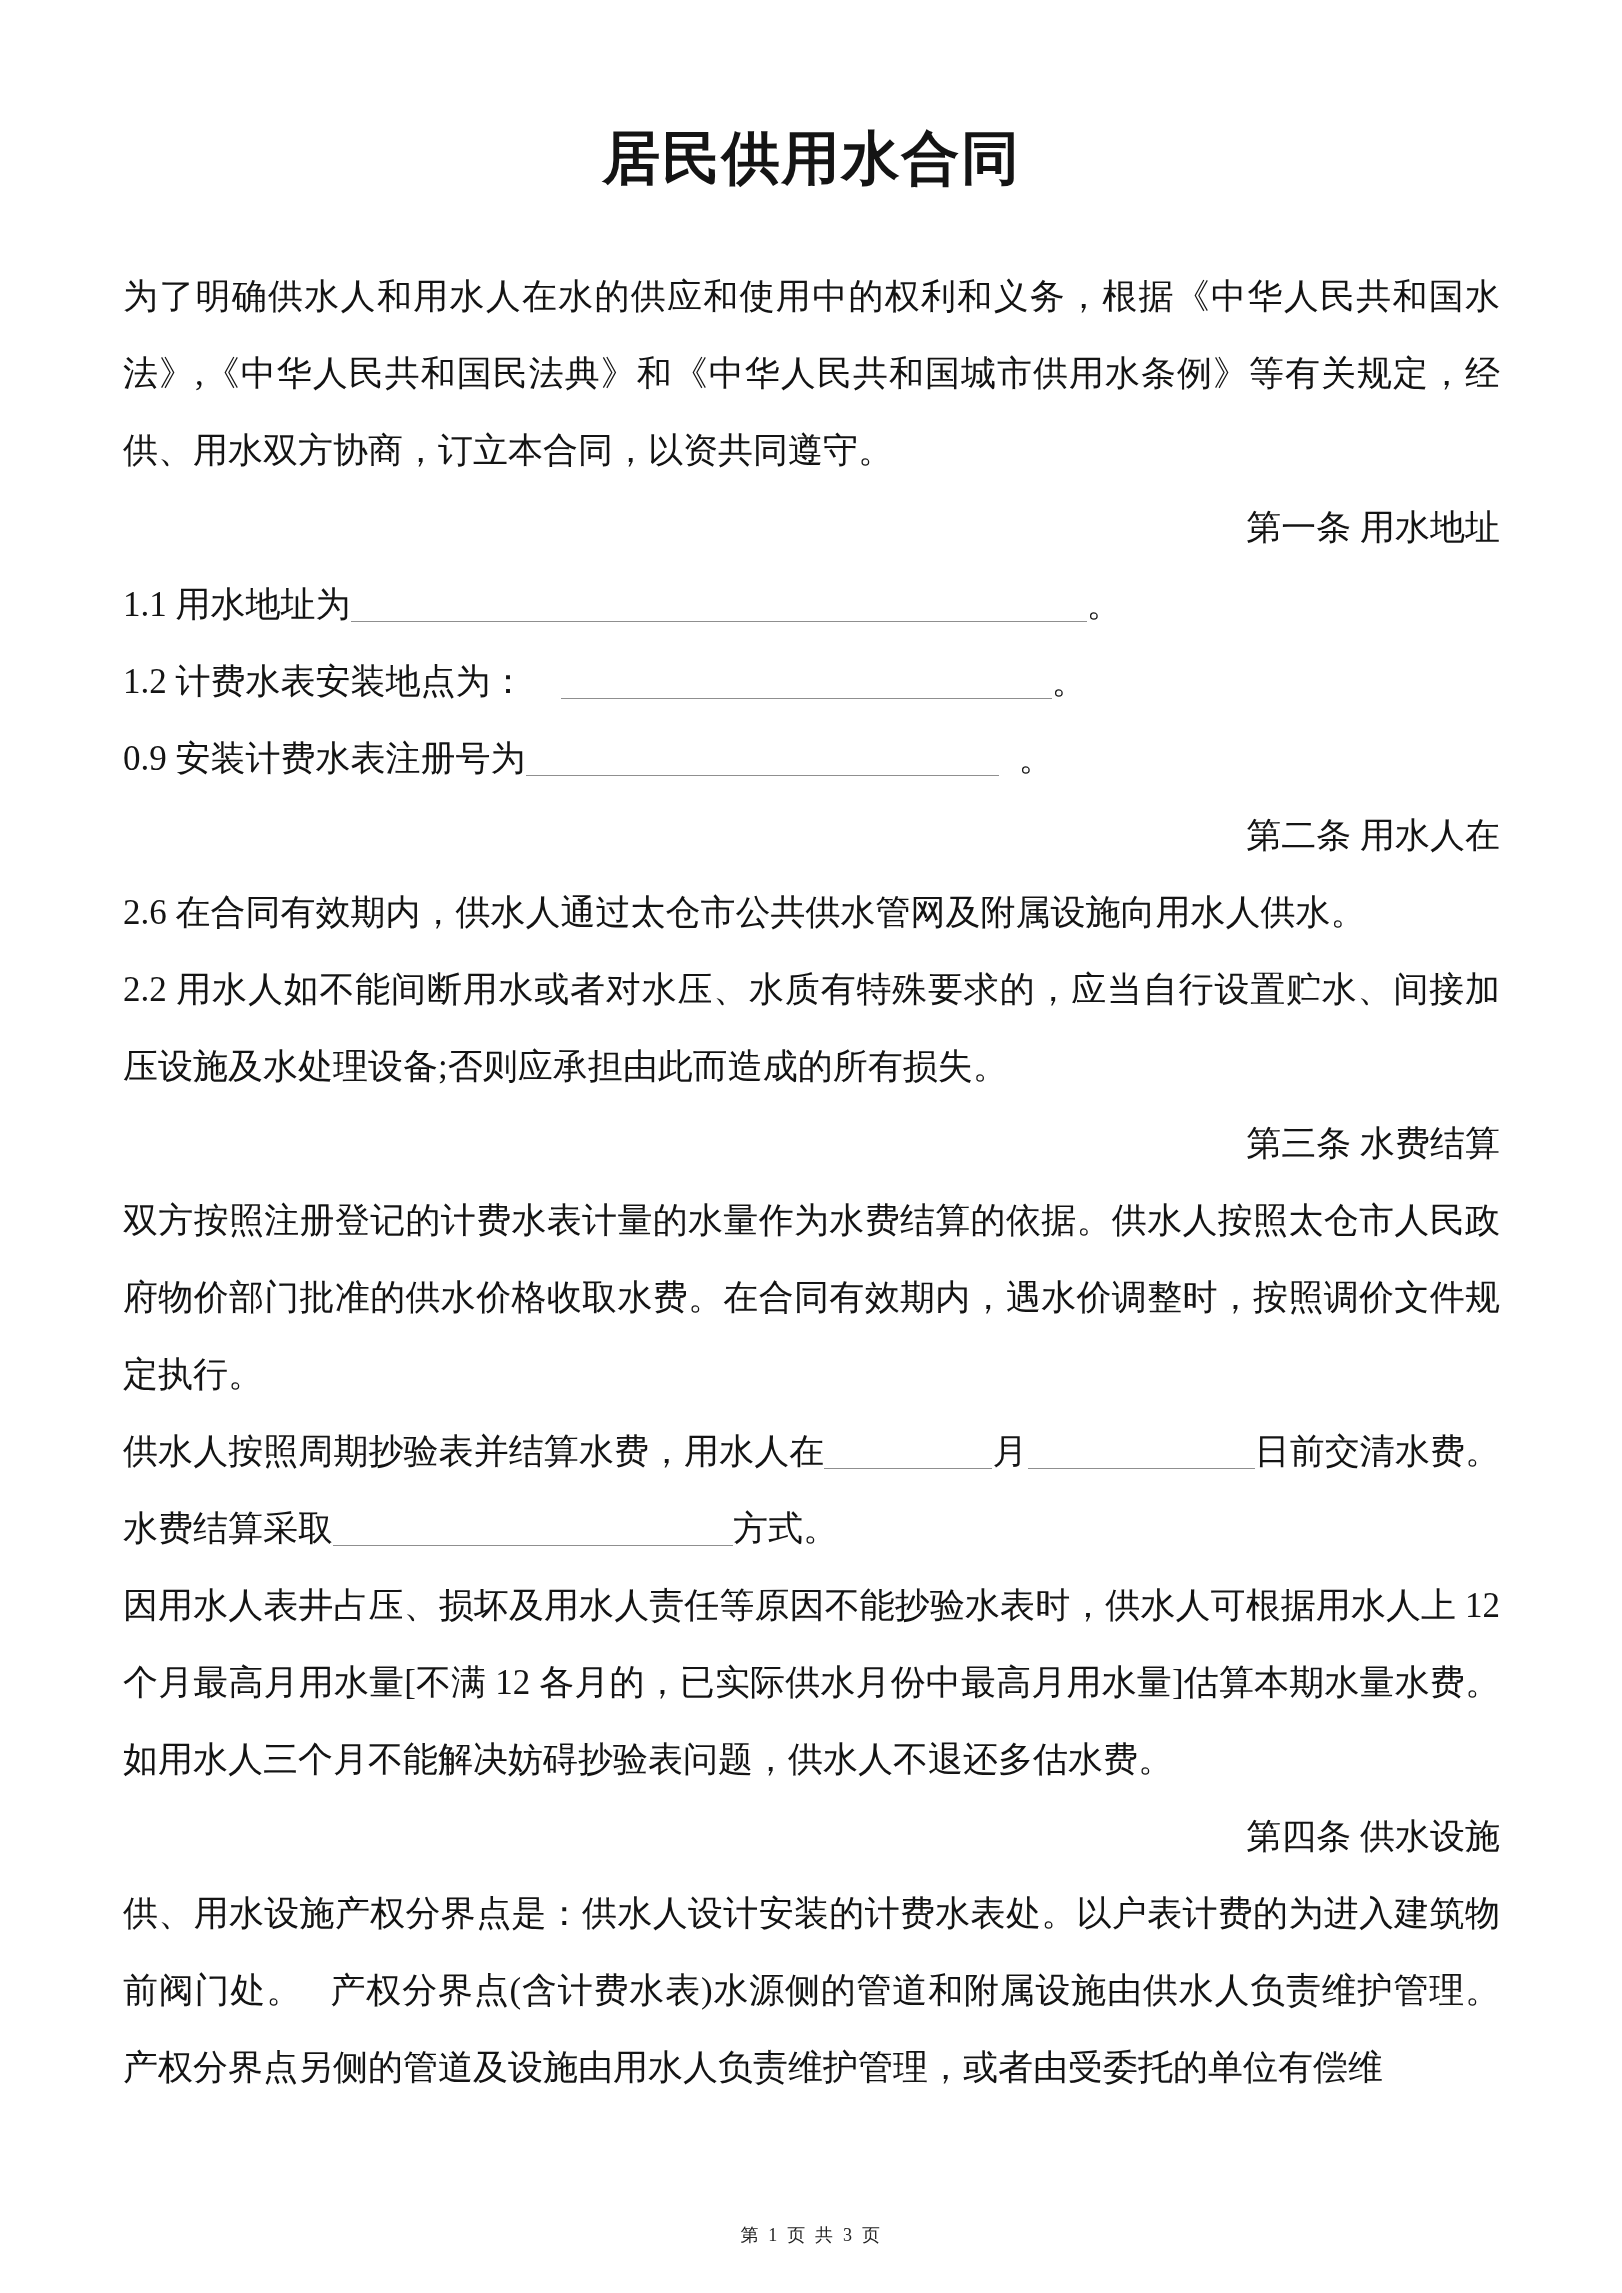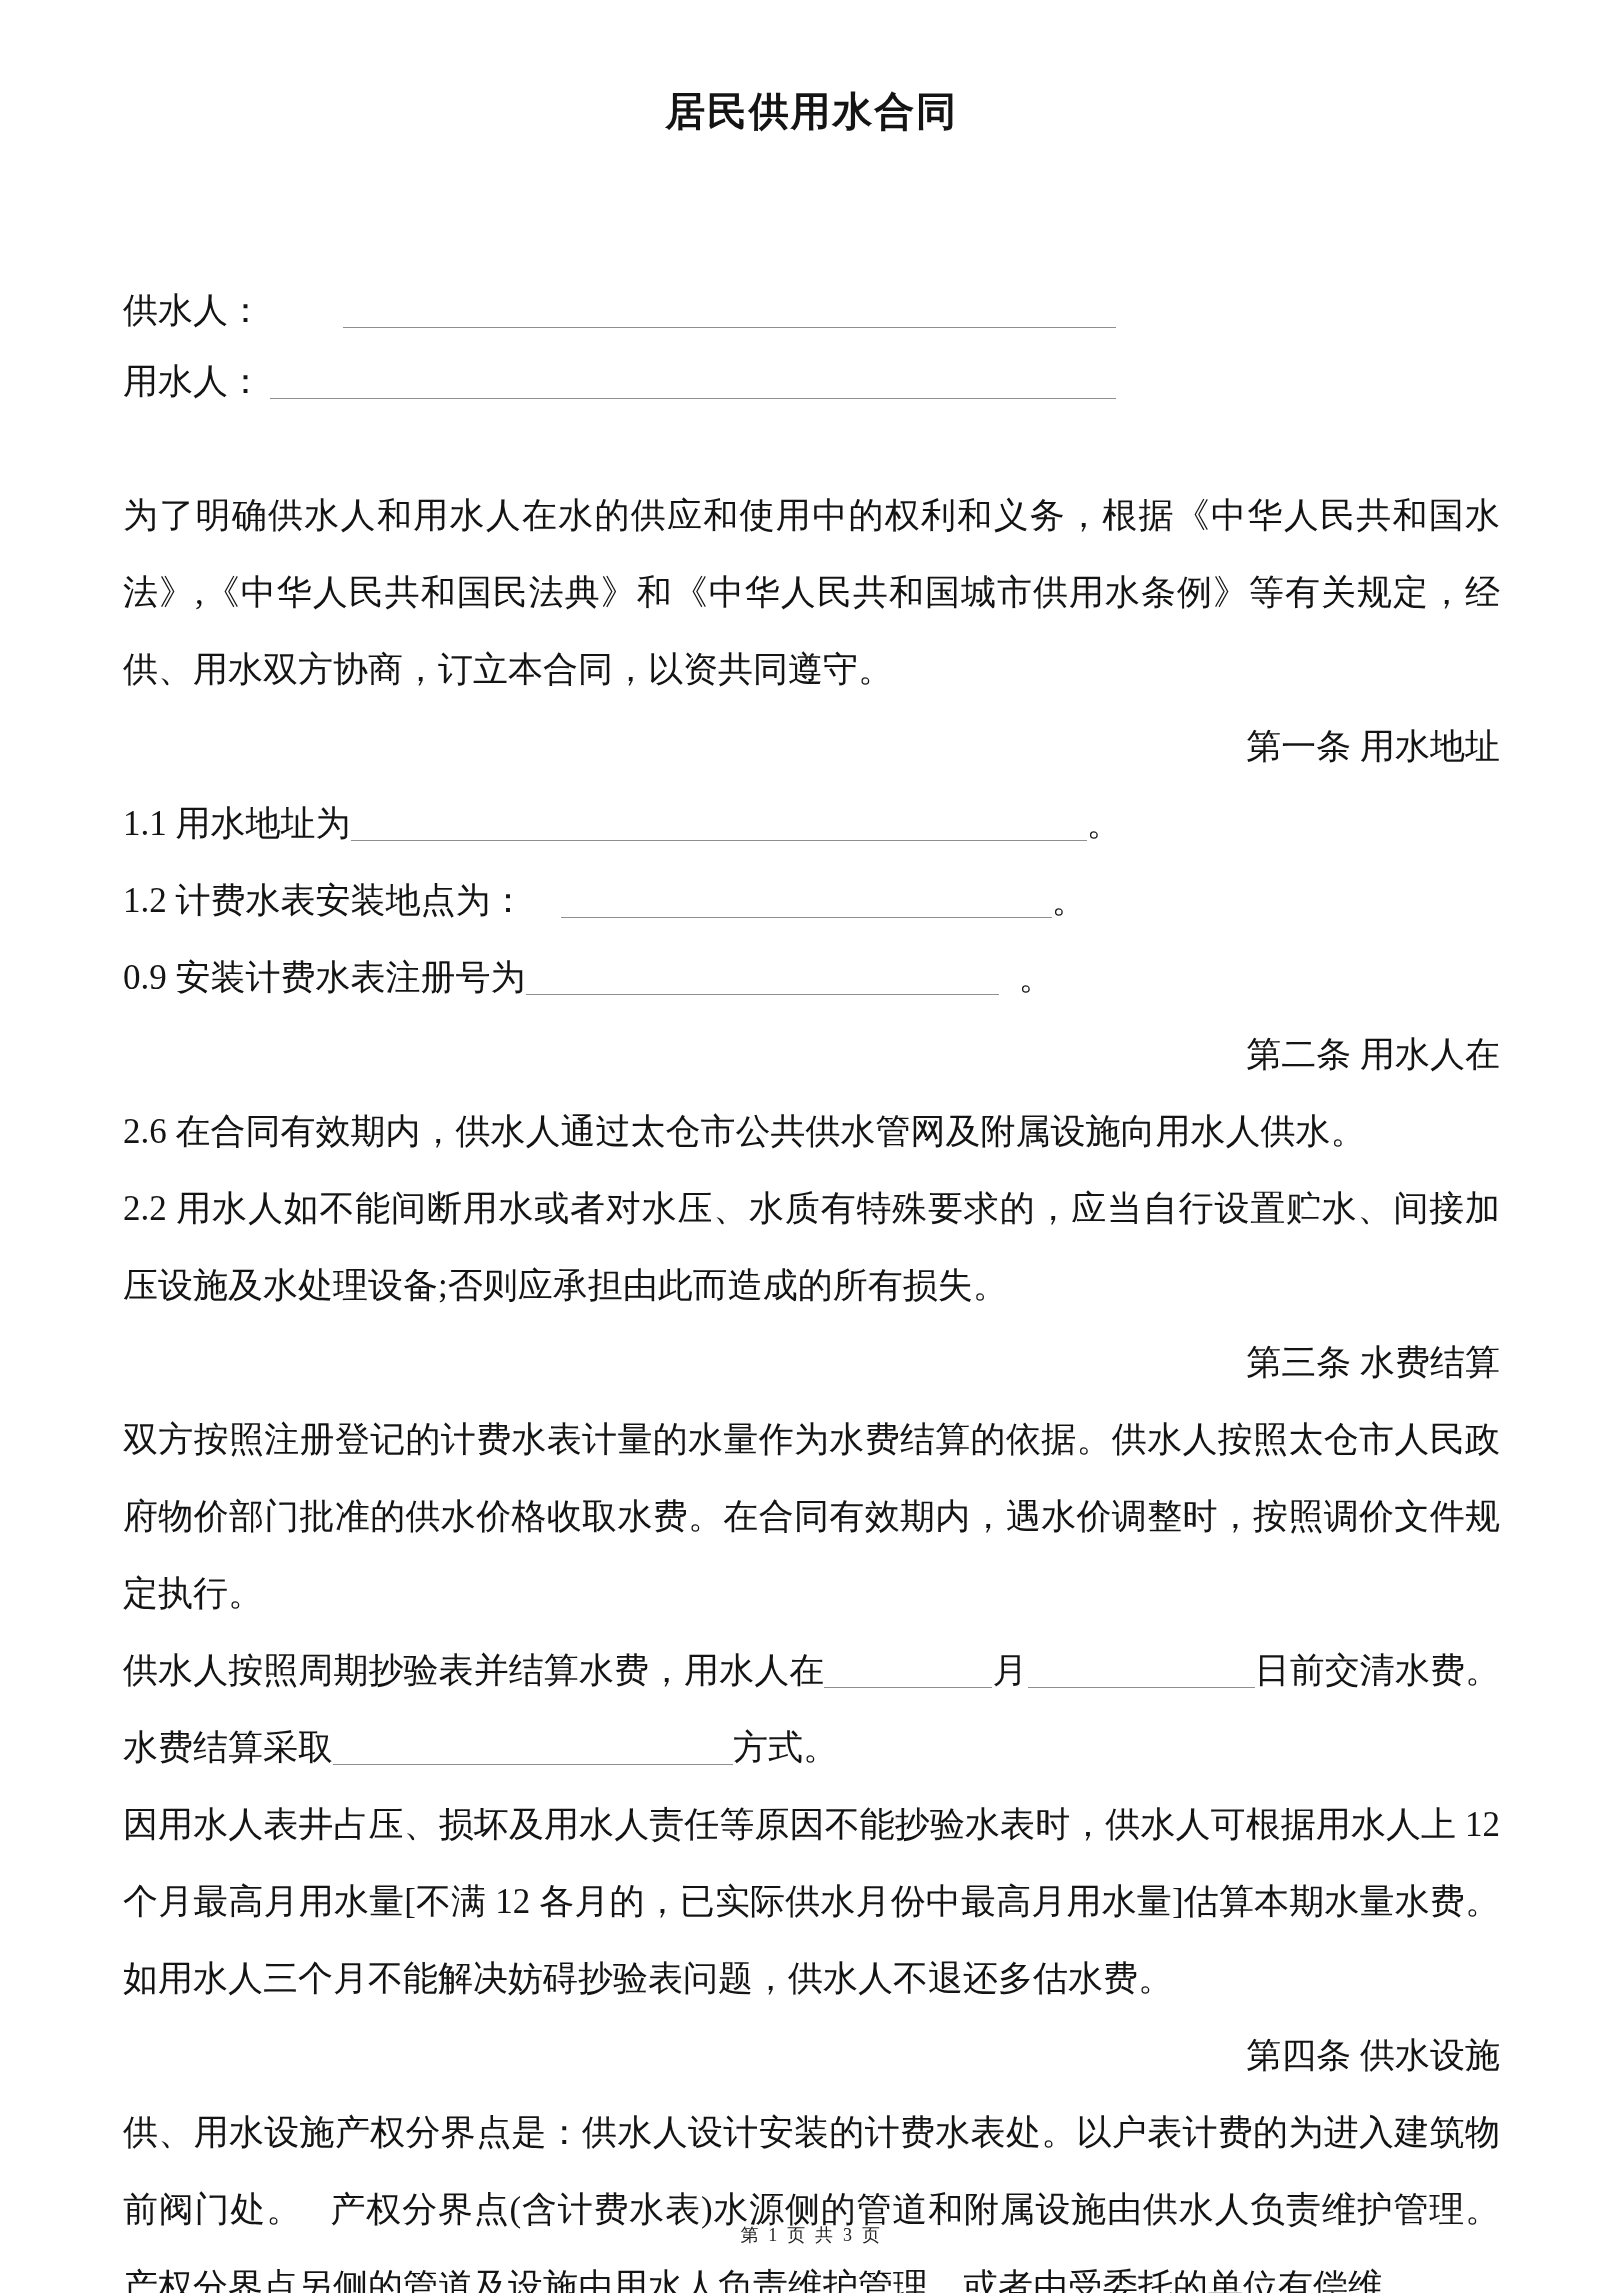--- a/index.html
+++ b/index.html
@@ -9,22 +9,22 @@
     height: 2294px;
     position: relative;
     font-family: "Liberation Serif", "DejaVu Serif", serif;
     color: #141414;
     overflow: hidden;
   }
   .page { width: 100%; height: 100%; position: relative; }
   .content { padding: 0 123px; }
 
   .title {
-    padding-top: 84px;
-    font-size: 40px;
+    padding-top: 120px;
+    font-size: 58px;
     font-weight: 700;
     text-align: center;
     letter-spacing: 1.8px;
   }
 
   .parties { margin-top: 136px; }
   .party-line { font-size: 35px; line-height: 71px; white-space: pre-wrap; }
 
   .bodytext { margin-top: 60px; }
   .para {
@@ -63,24 +63,20 @@
   }
 </style>
 </head>
 <body>
 
 <div class="page">
   <div class="content">
 
     <h1 class="title">居民供用水合同</h1>
 
-    <div class="parties">
-      <div class="party-line"><span>供水人：</span><span class="bl bl-supplier"></span></div>
-      <div class="party-line"><span>用水人：</span><span class="bl bl-user"></span></div>
-    </div>
 
     <div class="bodytext">
 
       <p class="para">为了明确供水人和用水人在水的供应和使用中的权利和义务，根据《中华人民共和国水法》,《中华人民共和国民法典》和《中华人民共和国城市供用水条例》等有关规定，经供、用水双方协商，订立本合同，以资共同遵守。</p>
 
       <p class="para heading">第一条 用水地址</p>
 
       <p class="para"><span>1.1 用水地址为</span><span class="bl bl-address"></span><span>。</span></p>
 
       <p class="para"><span>1.2 计费水表安装地点为：</span><span class="bl bl-meter-loc"></span><span>。</span></p>

